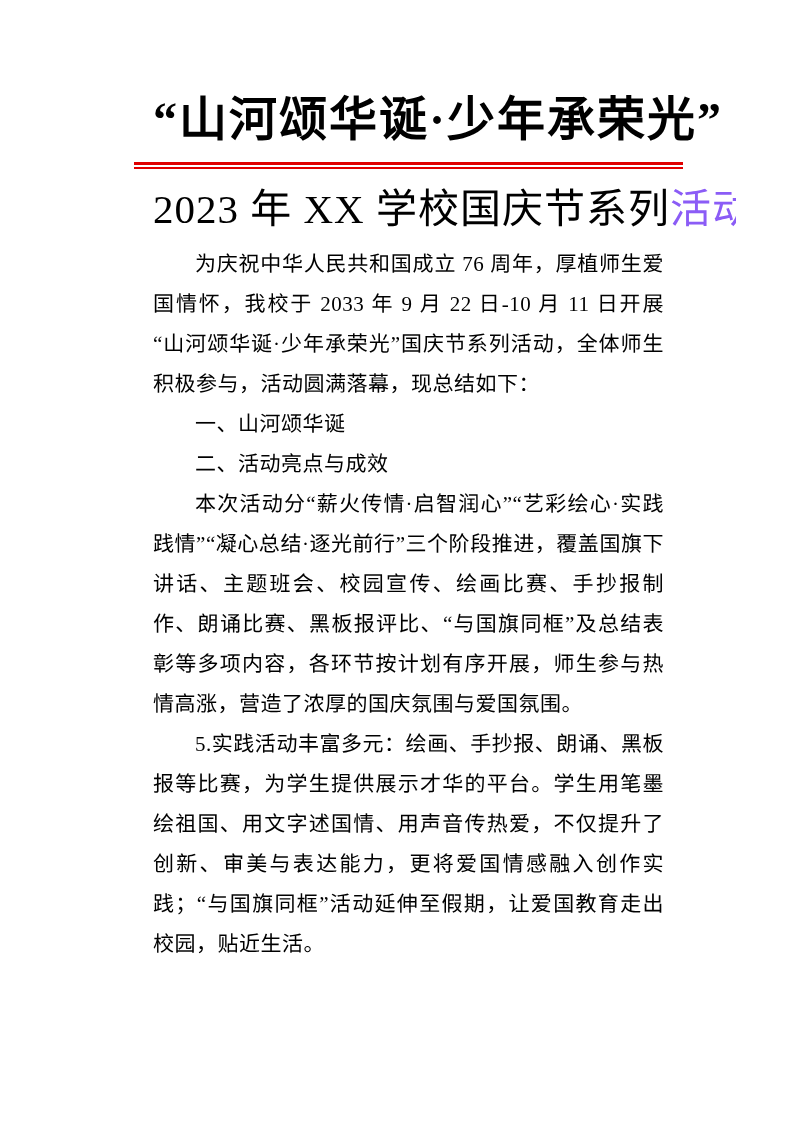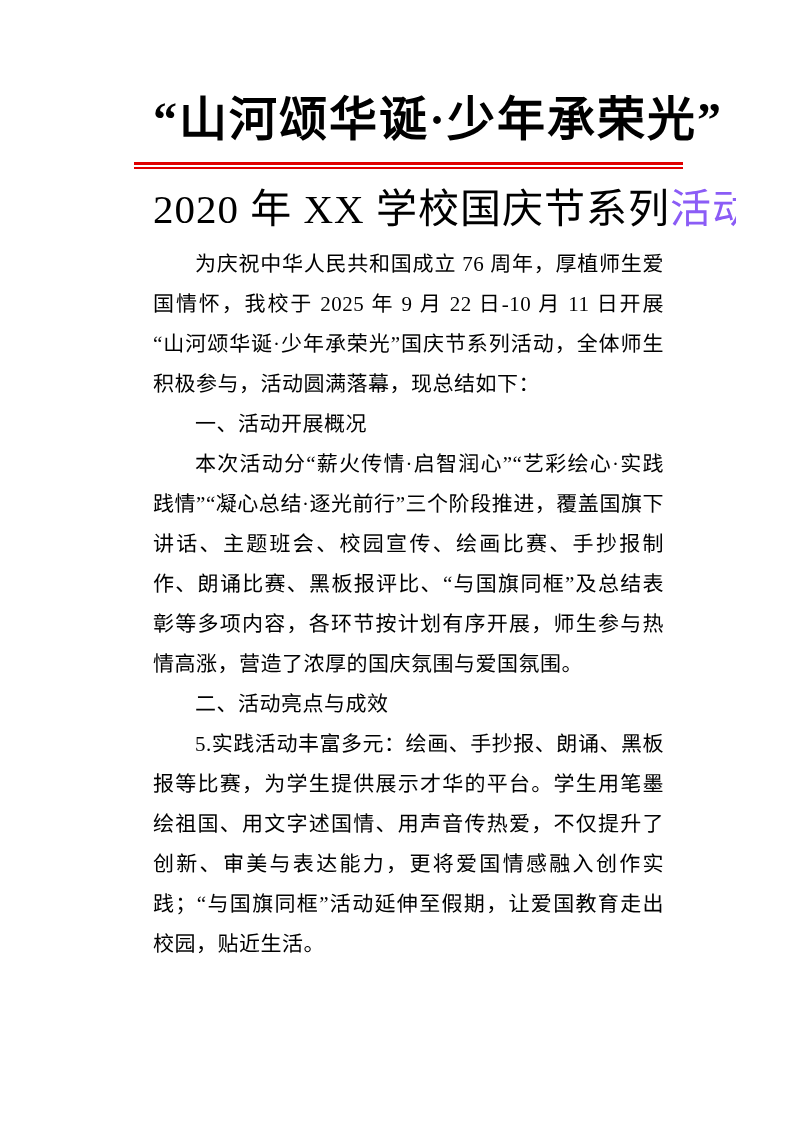--- a/index.html
+++ b/index.html
@@ -79,25 +79,25 @@
 
     <div class="main-title">“山河颂华诞·少年承荣光”</div>
 
     <div class="title-underline">
       <div class="ul-top"></div>
       <div class="ul-gap"></div>
       <div class="ul-bottom"></div>
     </div>
 
     <div class="sub-title">
-      <span class="black-part">2020 年 XX 学校国庆节系列</span><span class="red-part">活动总结</span>
+      <span class="black-part">2023 年 XX 学校国庆节系列</span><span class="red-part">活动总结</span>
     </div>
 
     <div class="doc-body">
-      <p>为庆祝中华人民共和国成立 76 周年，厚植师生爱国情怀，我校于 2025 年 9 月 22 日-10 月 11 日开展“山河颂华诞·少年承荣光”国庆节系列活动，全体师生积极参与，活动圆满落幕，现总结如下：</p>
-      <p>一、活动开展概况</p>
+      <p>为庆祝中华人民共和国成立 76 周年，厚植师生爱国情怀，我校于 2033 年 9 月 22 日-10 月 11 日开展“山河颂华诞·少年承荣光”国庆节系列活动，全体师生积极参与，活动圆满落幕，现总结如下：</p>
+      <p>一、山河颂华诞</p>
+      <p>二、活动亮点与成效</p>
       <p>本次活动分“薪火传情·启智润心”“艺彩绘心·实践践情”“凝心总结·逐光前行”三个阶段推进，覆盖国旗下讲话、主题班会、校园宣传、绘画比赛、手抄报制作、朗诵比赛、黑板报评比、“与国旗同框”及总结表彰等多项内容，各环节按计划有序开展，师生参与热情高涨，营造了浓厚的国庆氛围与爱国氛围。</p>
-      <p>二、活动亮点与成效</p>
       <p>5.实践活动丰富多元：绘画、手抄报、朗诵、黑板报等比赛，为学生提供展示才华的平台。学生用笔墨绘祖国、用文字述国情、用声音传热爱，不仅提升了创新、审美与表达能力，更将爱国情感融入创作实践；“与国旗同框”活动延伸至假期，让爱国教育走出校园，贴近生活。</p>
     </div>
 
   </div>
 </div>
 
 </body></html>

